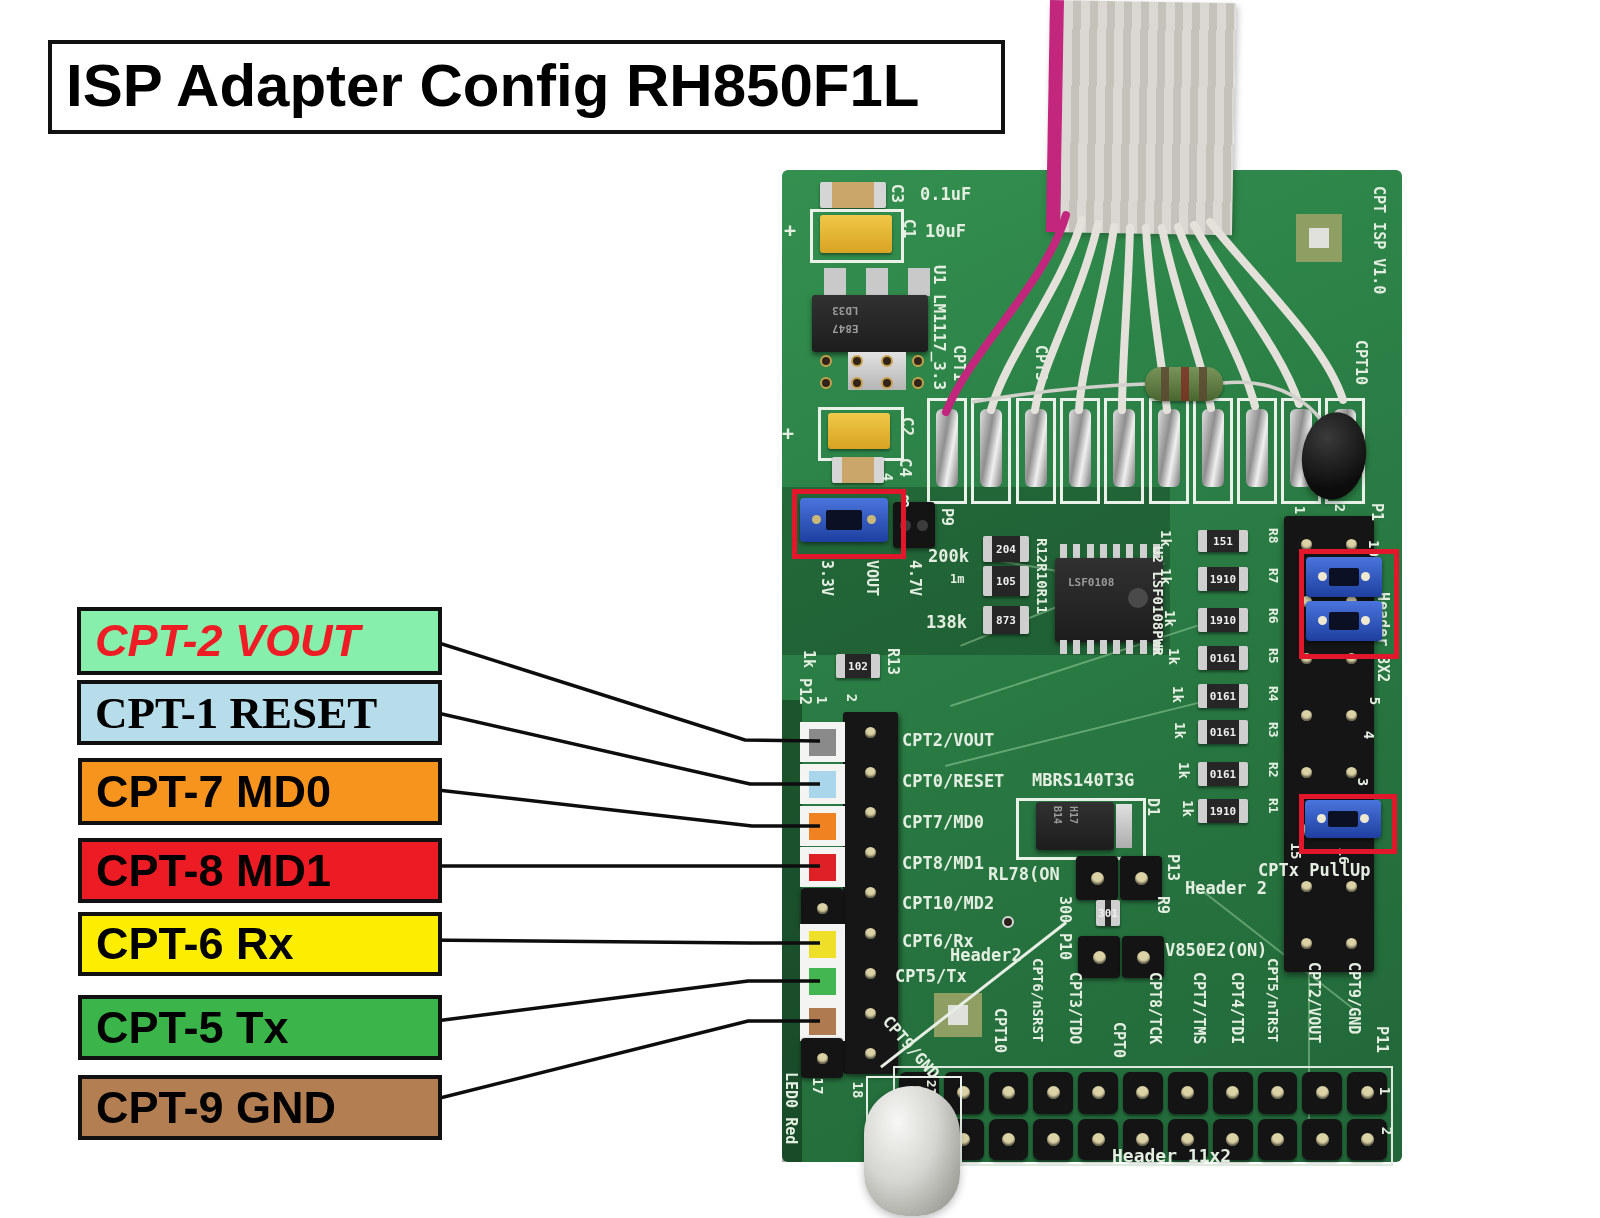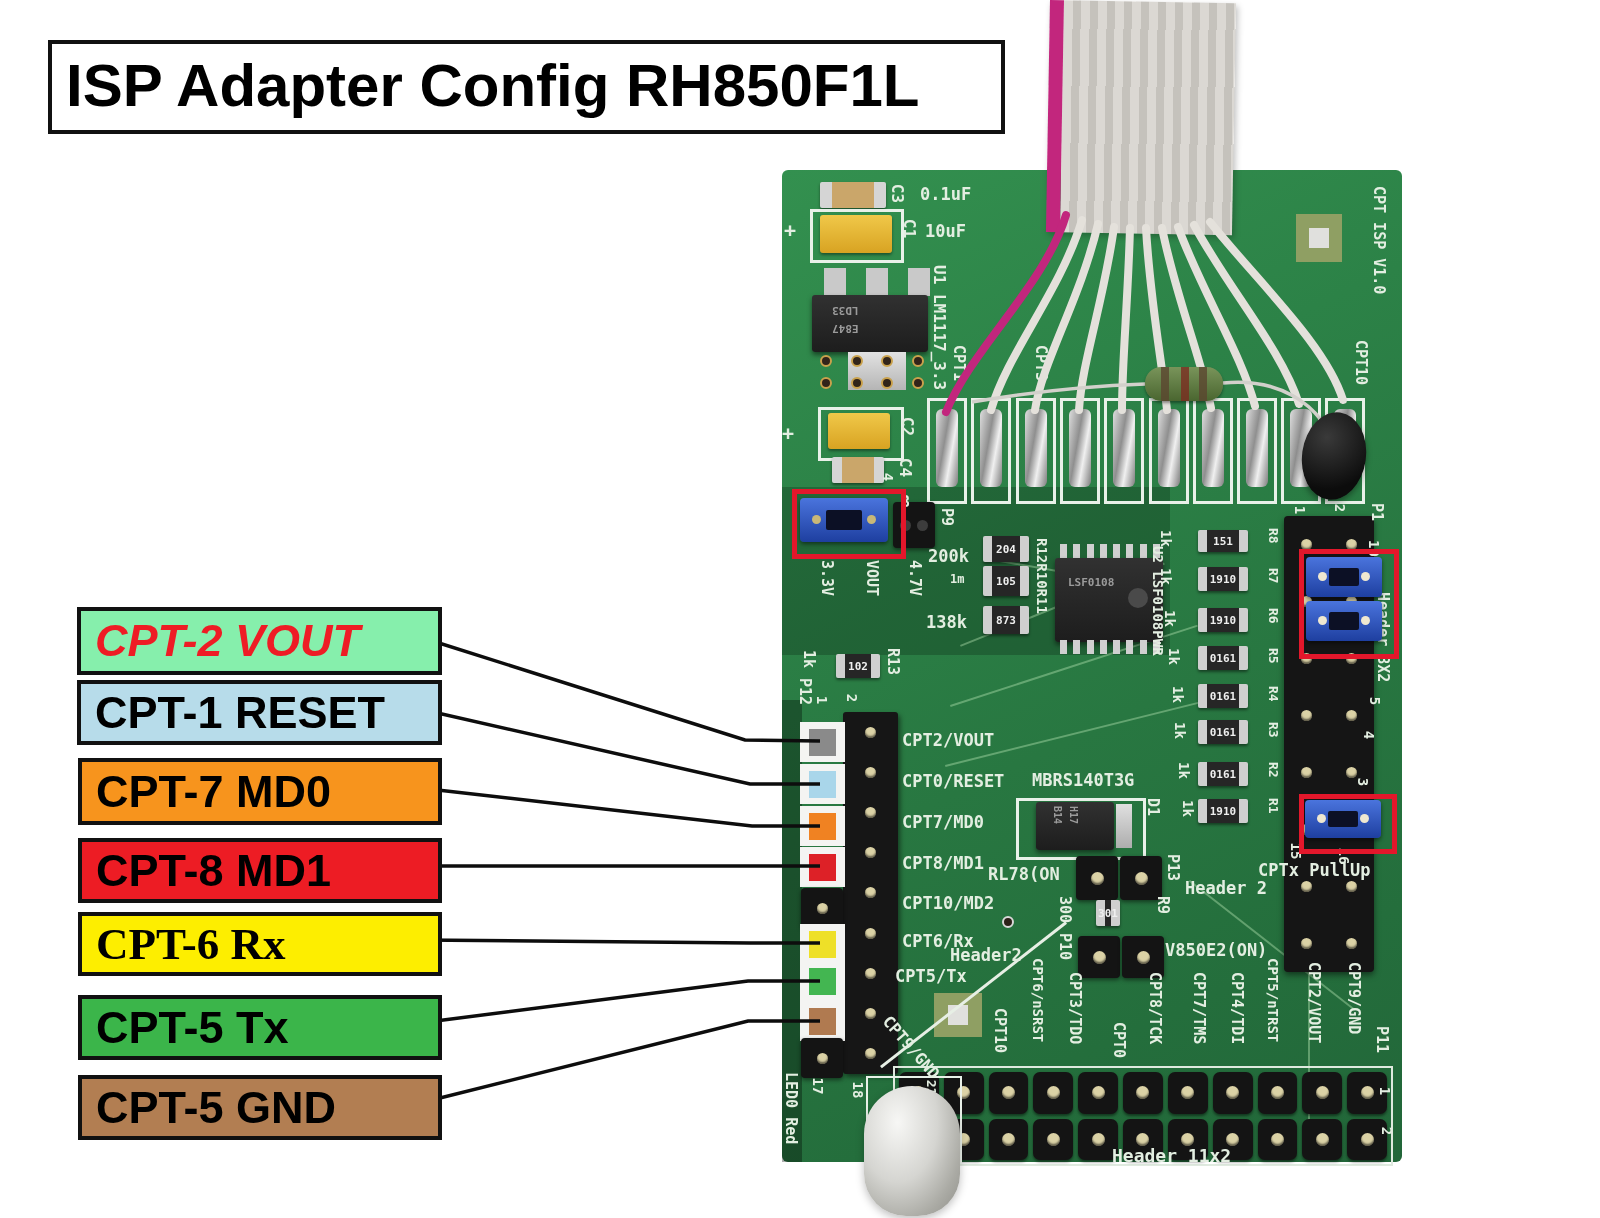--- a/index.html
+++ b/index.html
@@ -5,21 +5,21 @@
   html,body{margin:0;padding:0;background:#fff;}
   #canvas{position:relative;width:1600px;height:1218px;background:#ffffff;overflow:hidden;
           font-family:"Liberation Sans",sans-serif;}
   .abs{position:absolute;}
   
   .titlebox{left:48px;top:40px;width:935px;height:86px;background:#fff;border:4px solid #111;
             font-weight:bold;font-size:60px;line-height:84px;padding-left:14px;color:#000;z-index:13;}
   .lg{border:4px solid #111;font-weight:bold;font-size:45px;padding-left:14px;color:#000;
       display:flex;align-items:center;z-index:13;}
   .lg0{background:#86efac;color:#ee1c25;font-style:italic;}
-  .lg1{background:#b7dcea;}
+  .lg1{background:#b7dcea;font-family:Liberation Serif, serif;}
   .lg2{background:#f7941d;}
   .lg3{background:#ed1c24;}
   .lg4{background:#fdee00;}
   .lg5{background:#3bb54a;}
   .lg6{background:#b27e52;}
   
   .board{left:782px;top:170px;width:620px;height:992px;z-index:1;border-radius:6px;
          background:linear-gradient(155deg,#33904f 0%,#2c8247 30%,#287741 55%,#246e3c 80%,#226639 100%);}
   .shadow{background:rgba(5,15,8,0.24);z-index:2;}
   .trace{height:2px;background:rgba(190,235,185,0.4);z-index:2;transform-origin:left top;}
@@ -541,23 +541,23 @@
     </div>
   <div class="abs lg lg1" style="left:77px;top:680px;width:343px;height:57px;">
       <span>CPT-1 RESET</span>
     </div>
   <div class="abs lg lg2" style="left:78px;top:758px;width:342px;height:59px;text-align:center;">
       <span>CPT-7 MD0</span>
     </div>
   <div class="abs lg lg3" style="left:78px;top:838px;width:342px;height:57px;">
       <span>CPT-8 MD1</span>
     </div>
-  <div class="abs lg lg4" style="left:78px;top:912px;width:342px;height:56px;font-family:Liberation Serif, serif;">
+  <div class="abs lg lg4" style="left:78px;top:912px;width:342px;height:56px;">
       <span>CPT-6 Rx</span>
     </div>
   <div class="abs lg lg5" style="left:78px;top:995px;width:342px;height:57px;">
       <span>CPT-5 Tx</span>
     </div>
   <div class="abs lg lg6" style="left:78px;top:1075px;width:342px;height:57px;">
-      <span>CPT-5 GND</span>
+      <span>CPT-9 GND</span>
     </div>
 
 </div>
 
 </body></html>

